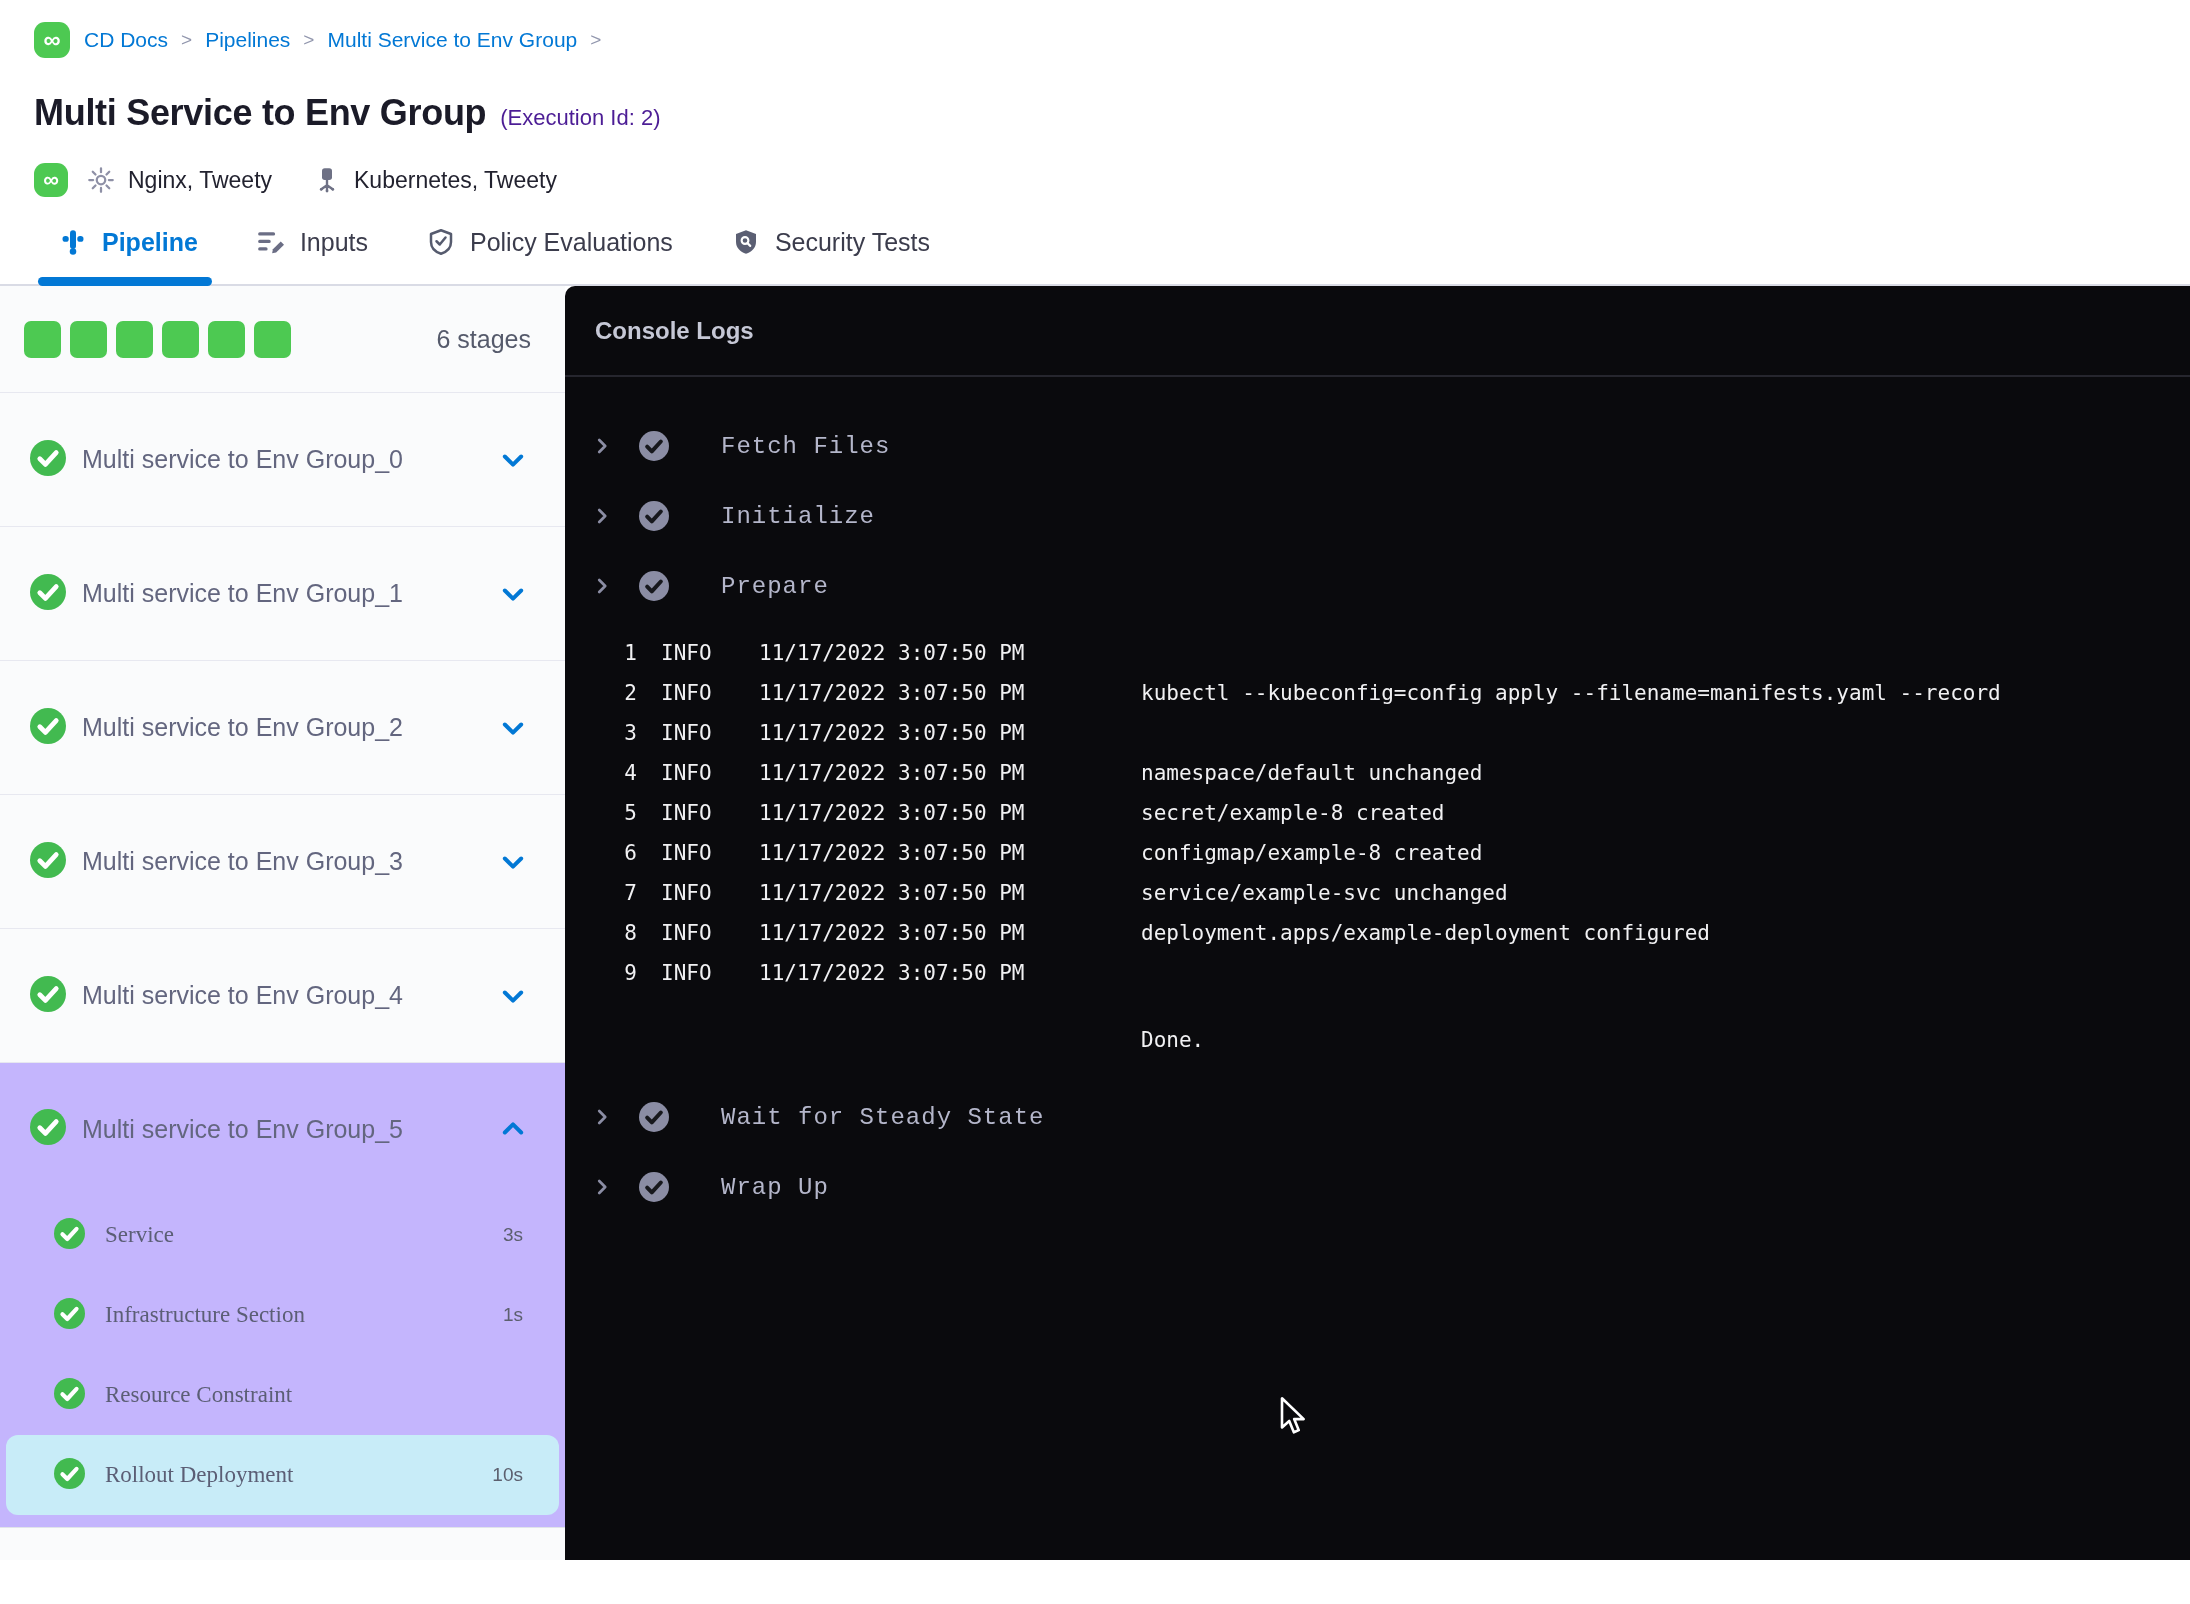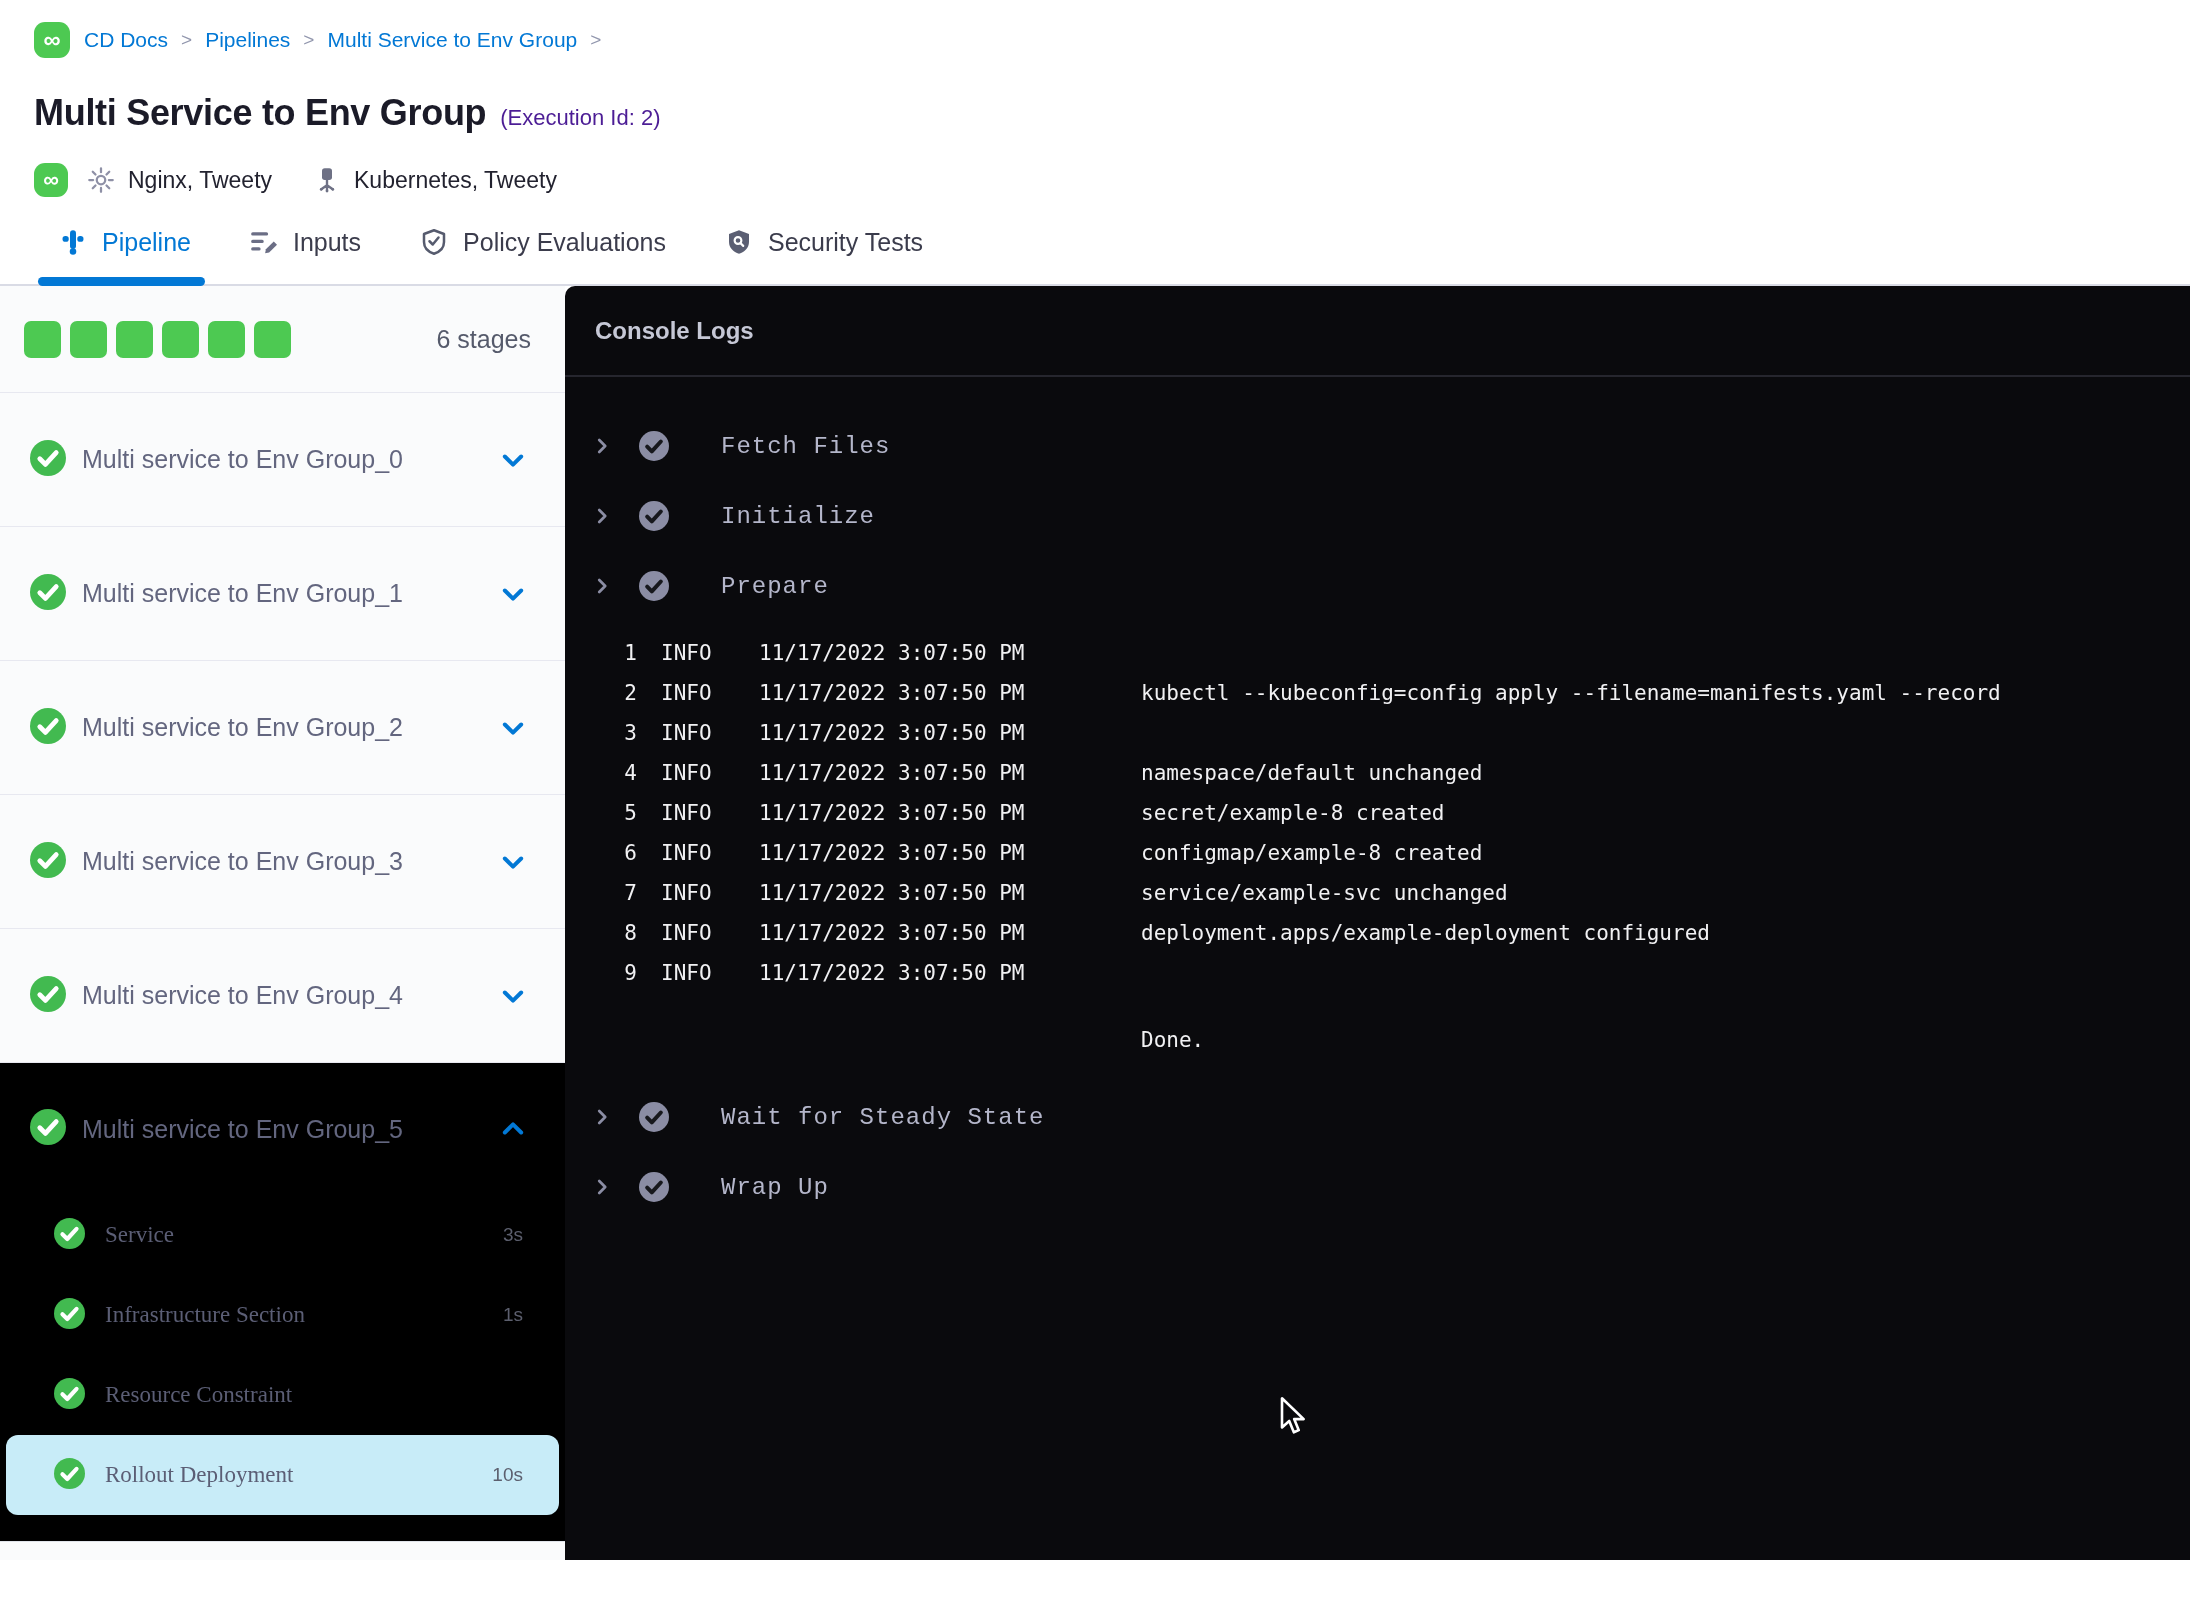--- a/index.html
+++ b/index.html
@@ -22,40 +22,40 @@
   .meta-group { display:flex; align-items:center; gap:12px; font-size:23px; color:#22222f; }
   .meta-group + .meta-group { margin-left:22px; }
   .icon-gray svg { display:block; }
 
   
   .tabbar { display:flex; align-items:center; gap:58px; height:86px; padding-left:58px;
     border-bottom:2px solid #d9dbe5; }
   .tab { position:relative; display:flex; align-items:center; gap:14px; height:100%;
     font-size:25px; color:#3b3c4c; cursor:pointer; }
   .tab .t-ico { display:flex; }
-  .tab.active { color:#0278d5; font-weight:400; }
+  .tab.active { color:#0278d5; font-weight:700; }
   .tab.active::after { content:""; position:absolute; left:-20px; right:-14px; bottom:-2px;
     height:9px; background:#0278d5; border-radius:5px; }
 
   
   .main { display:flex; height:1274px; }
   .left-panel { width:565px; background:#fafbfc; display:flex; flex-direction:column; }
   .count-row { height:107px; display:flex; align-items:center; padding:0 34px 0 24px;
     border-bottom:1.5px solid #e7e8f0; }
   .squares { display:flex; gap:9px; }
   .sq { width:37px; height:37px; border-radius:7px; background:#4dc952; }
   .count-label { margin-left:auto; font-size:25px; color:#555a6b; }
 
   .stage-row { height:134px; display:flex; align-items:center; padding:0 38px 0 30px;
     border-bottom:1.5px solid #e7e8f0; cursor:pointer; background:transparent; }
   .stage-row .chk { flex:0 0 auto; }
   .stage-label { margin-left:16px; font-size:25px; color:#63667f; }
   .stage-chevron { margin-left:auto; display:flex; }
 
-  .stage-group { background:#000000; border-bottom:1.5px solid #e0e4ea; padding-bottom:26px; }
+  .stage-group { background:#c4b5fd; border-bottom:1.5px solid #e0e4ea; padding-bottom:12px; }
   .stage-group .stage-row { border-bottom:none; height:132px; }
   .step-row { height:80px; display:flex; align-items:center; padding:0 36px 0 48px;
     border-radius:12px; margin:0 6px; cursor:pointer; }
   .step-row.selected { background:#c8ecf8; }
   .step-label { margin-left:20px; font-size:23px; color:#5b5e75;font-family:Liberation Serif, serif; }
   .step-duration { margin-left:auto; font-size:19px; color:#5c5f6e; }
 
   
   .console { flex:1; background:#0a0a0d; color:#f1f1f3; border-top-left-radius:10px;
     position:relative; overflow:hidden; }

